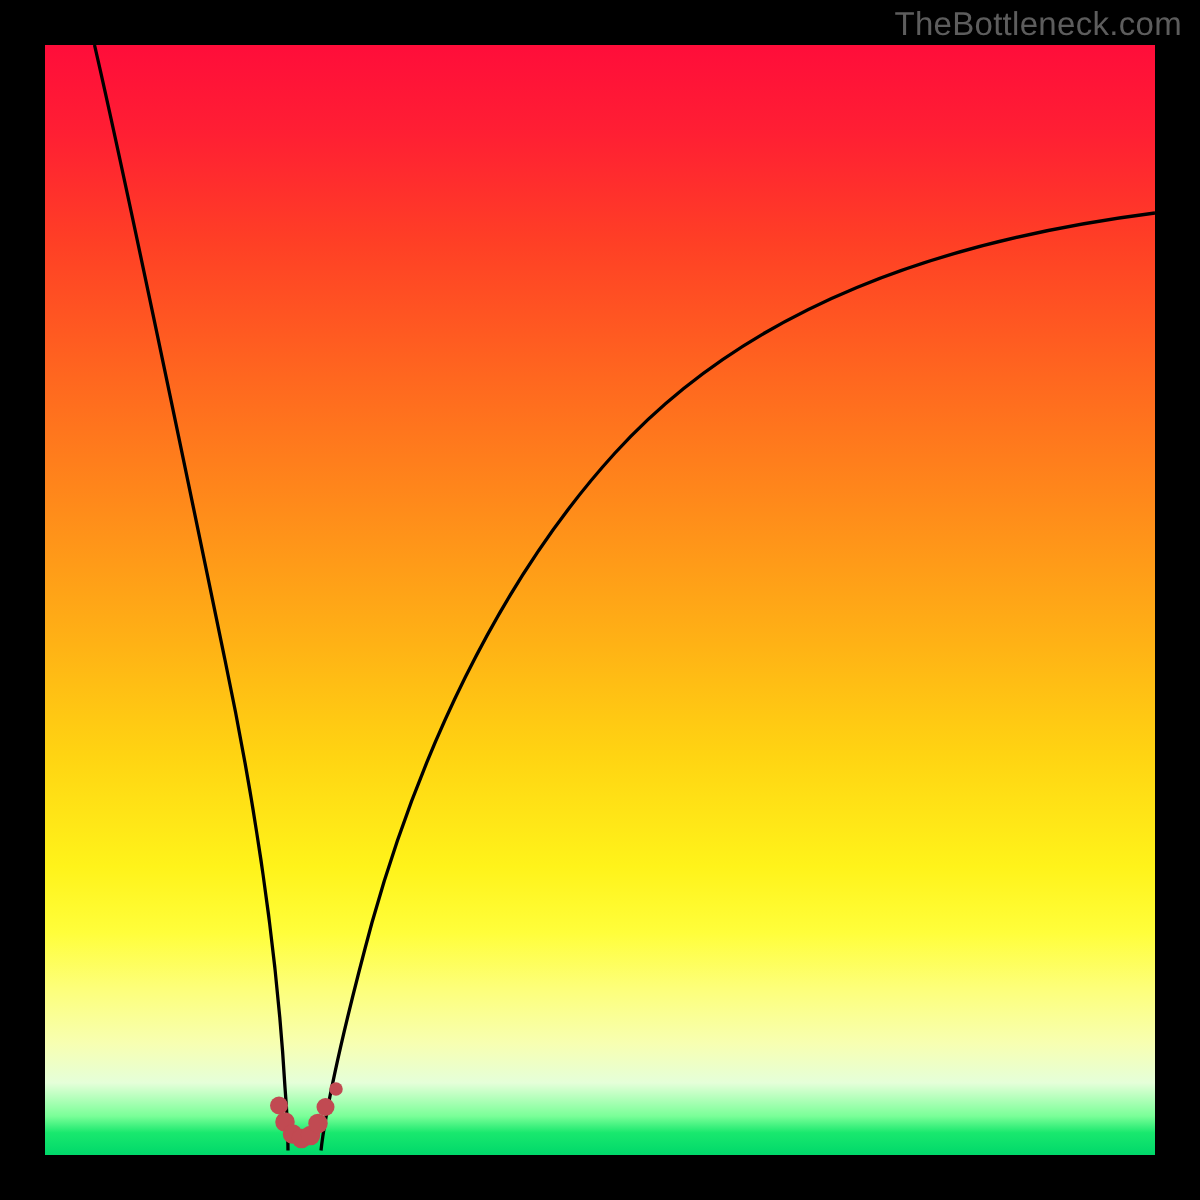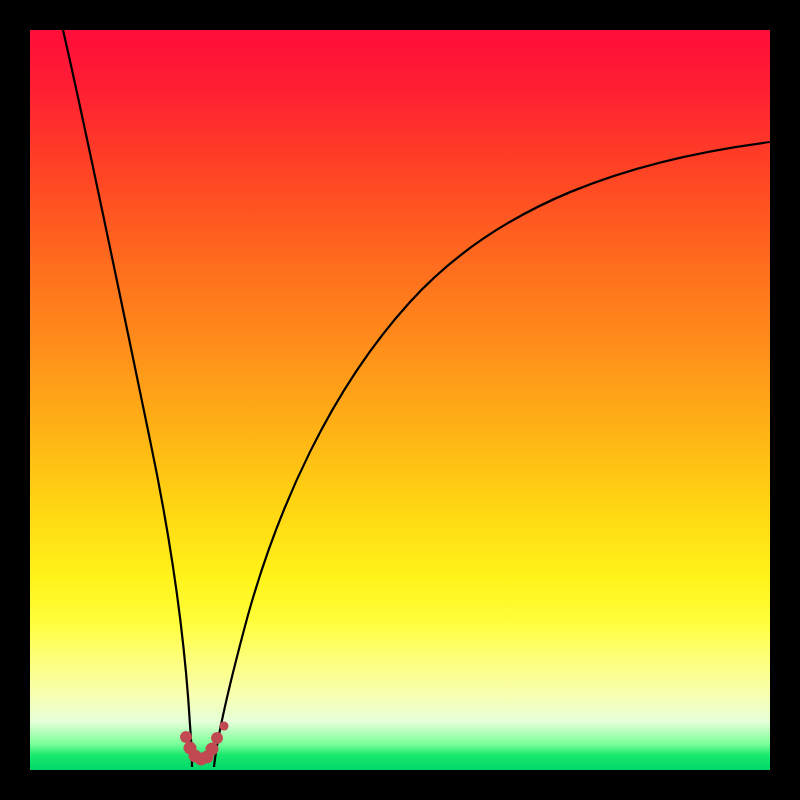--- a/index.html
+++ b/index.html
@@ -85,13 +85,14 @@
         <circle cx="165" cy="726" r="6.5"></circle>
         <circle cx="171" cy="729" r="6.5"></circle>
         <circle cx="177" cy="727" r="6.5"></circle>
         <circle cx="182" cy="719" r="6.5"></circle>
         <circle cx="187" cy="708" r="6"></circle>
         <circle cx="194" cy="696" r="4.5"></circle>
       </g>
     </svg>
   </div>
 
+  <div class="watermark">TheBottleneck.com</div>
 </div>
 
 </body></html>

